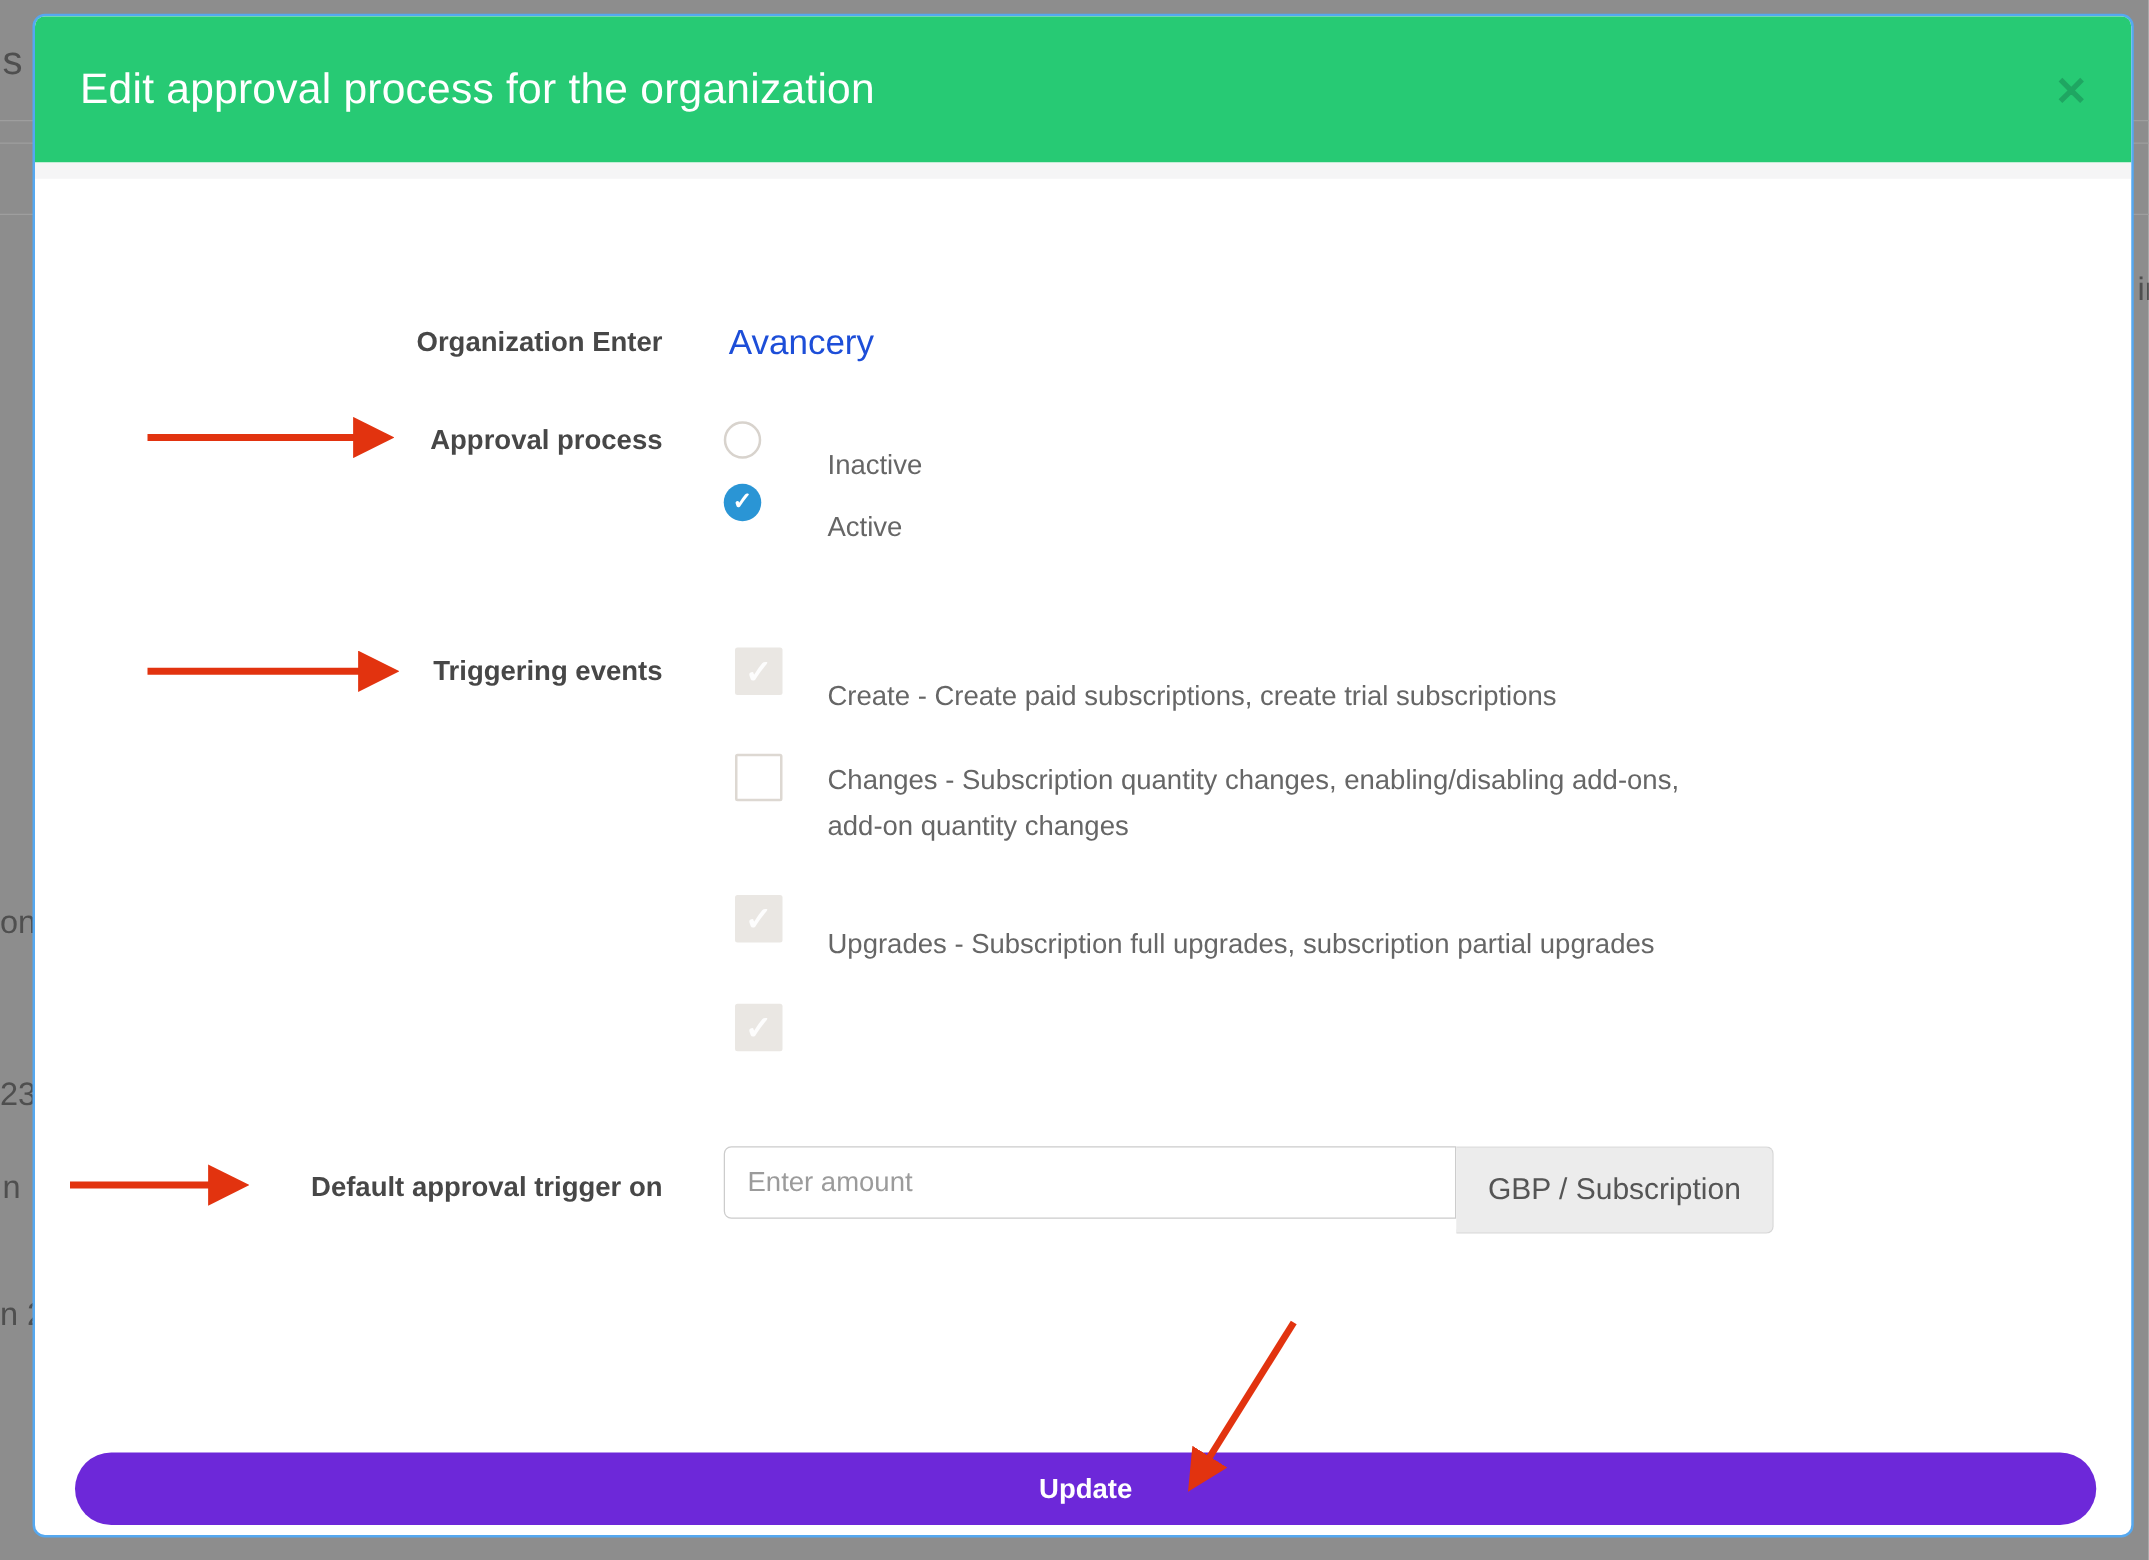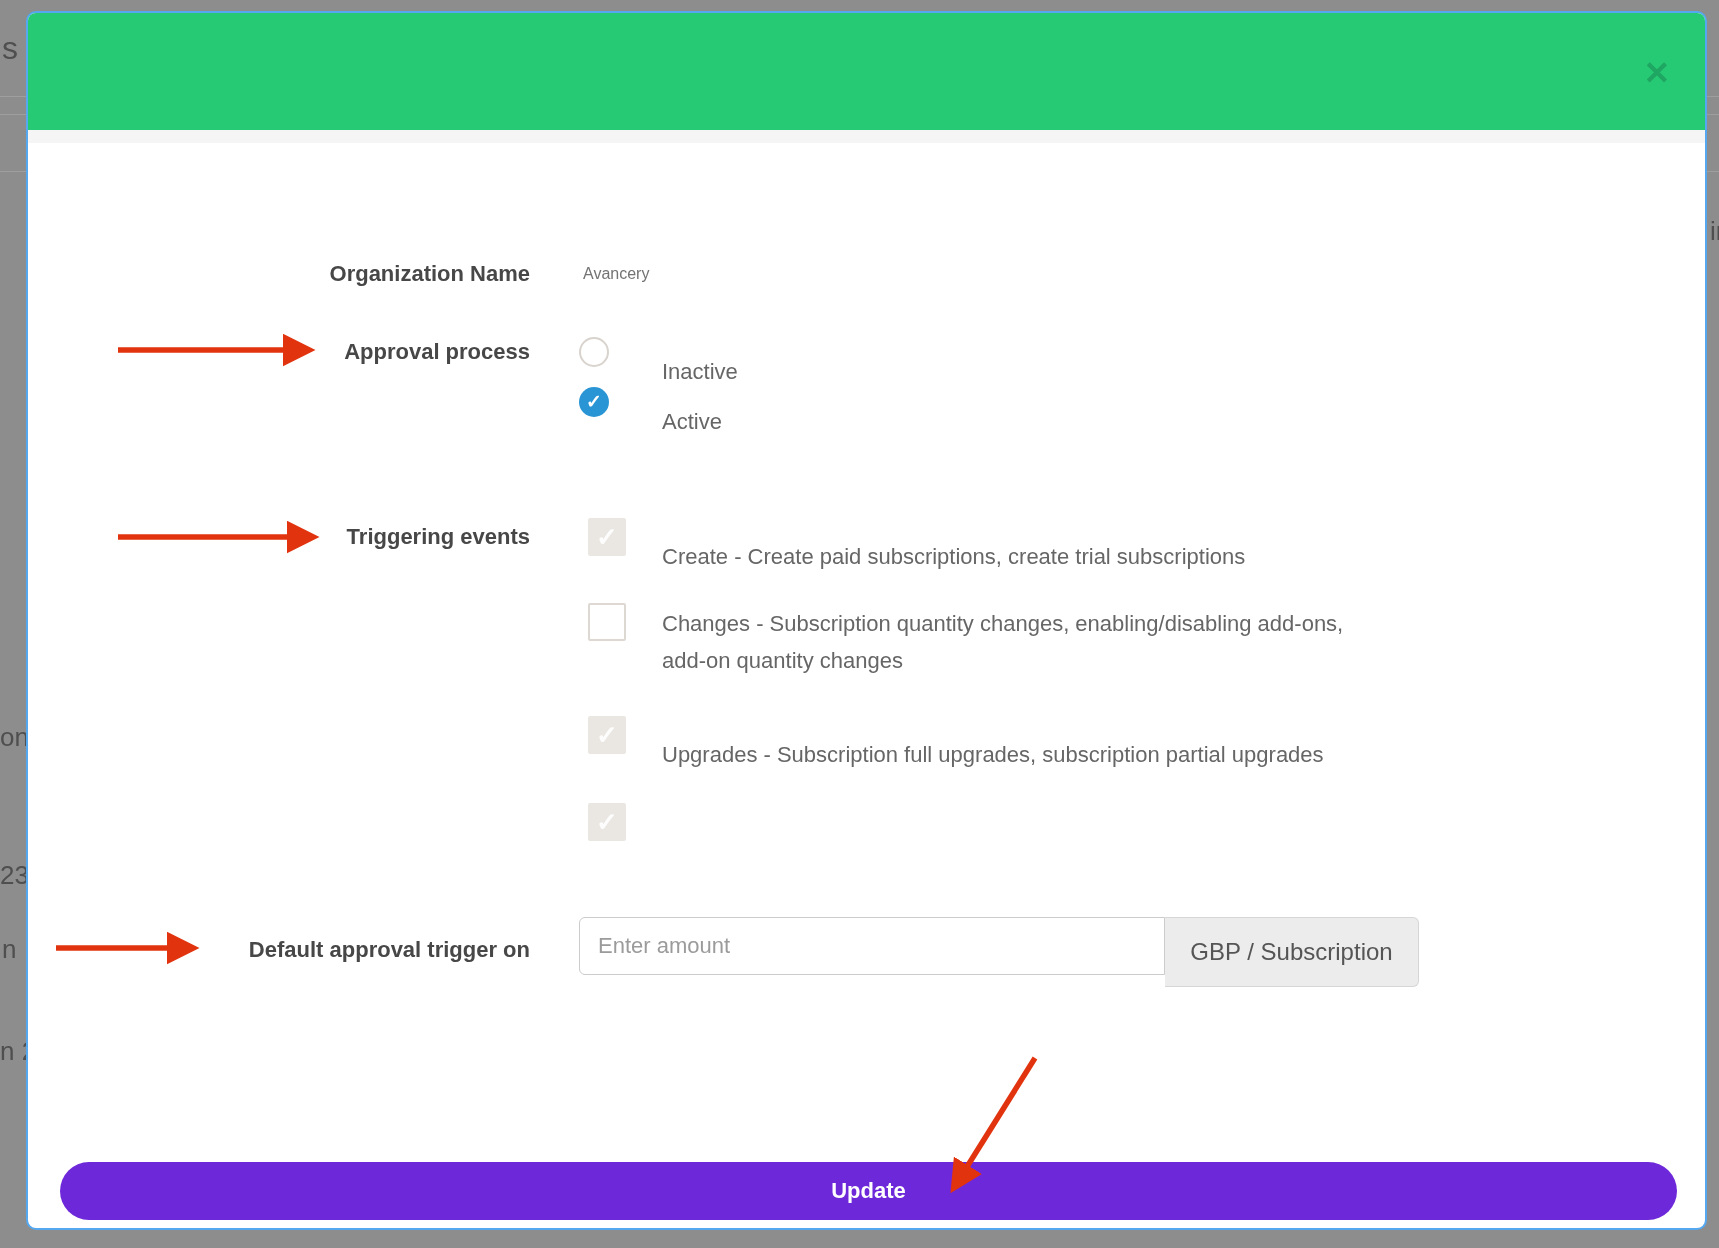--- a/index.html
+++ b/index.html
@@ -27,21 +27,21 @@
     position:absolute;right:28px;top:40px;width:40px;height:40px;
     color:#1fa662;font-size:32px;font-weight:700;line-height:40px;text-align:center;
     cursor:pointer;
   }
   .header-strip{position:absolute;left:0;top:117px;right:0;height:13px;background:#f5f5f6;}
   
   .flabel{
     position:absolute;left:80px;width:422px;text-align:right;
     font-size:22px;font-weight:700;color:#474747;line-height:26px;
   }
-  .fvalue{position:absolute;font-size:16px;color:#737373;line-height:26px;}
+  .fvalue{position:absolute;font-size:28px;color:#1d4ed8;line-height:26px;}
   .opt-label{position:absolute;left:634px;font-size:22px;color:#666666;line-height:26px;white-space:nowrap;margin-top:20px;}
   .radio{
     position:absolute;left:551px;width:30px;height:30px;border-radius:50%;
     box-sizing:border-box;background:#ffffff;border:2px solid #d8d3cd;cursor:pointer;
   }
   .radio.checked{background:#2a95d5;border:none;}
   .radio .check{
     display:block;width:100%;height:100%;color:#ffffff;font-size:19px;font-weight:700;
     line-height:30px;text-align:center;
   }
@@ -87,25 +87,26 @@
 <span class="bg-frag" style="left:2px;top:30px;font-size:32px;">s f</span>
 <span class="bg-frag" style="left:0px;top:722px;">on</span>
 <span class="bg-frag" style="left:0px;top:860px;">231</span>
 <span class="bg-frag" style="left:2px;top:934px;">n</span>
 <span class="bg-frag" style="left:0px;top:1036px;">n 2</span>
 <span class="bg-frag" style="left:1710px;top:216px;">in</span>
 
 <div class="modal">
 
   <div class="modal-header">
+    <div class="modal-title">Edit approval process for the organization</div>
     <div class="modal-close">✕</div>
   </div>
   <div class="header-strip"></div>
 
-  <div class="flabel" style="top:248px;">Organization Name</div>
+  <div class="flabel" style="top:248px;">Organization Enter</div>
   <div class="fvalue" style="left:555px;top:248px;">Avancery</div>
 
   <div class="flabel" style="top:326px;">Approval process</div>
   <div class="radio" style="top:324px;"></div>
   <div class="opt-label" style="top:326px;">Inactive</div>
   <div class="radio checked" style="top:374px;">
     <span class="check">✓</span>
   </div>
   <div class="opt-label" style="top:376px;">Active</div>
 

